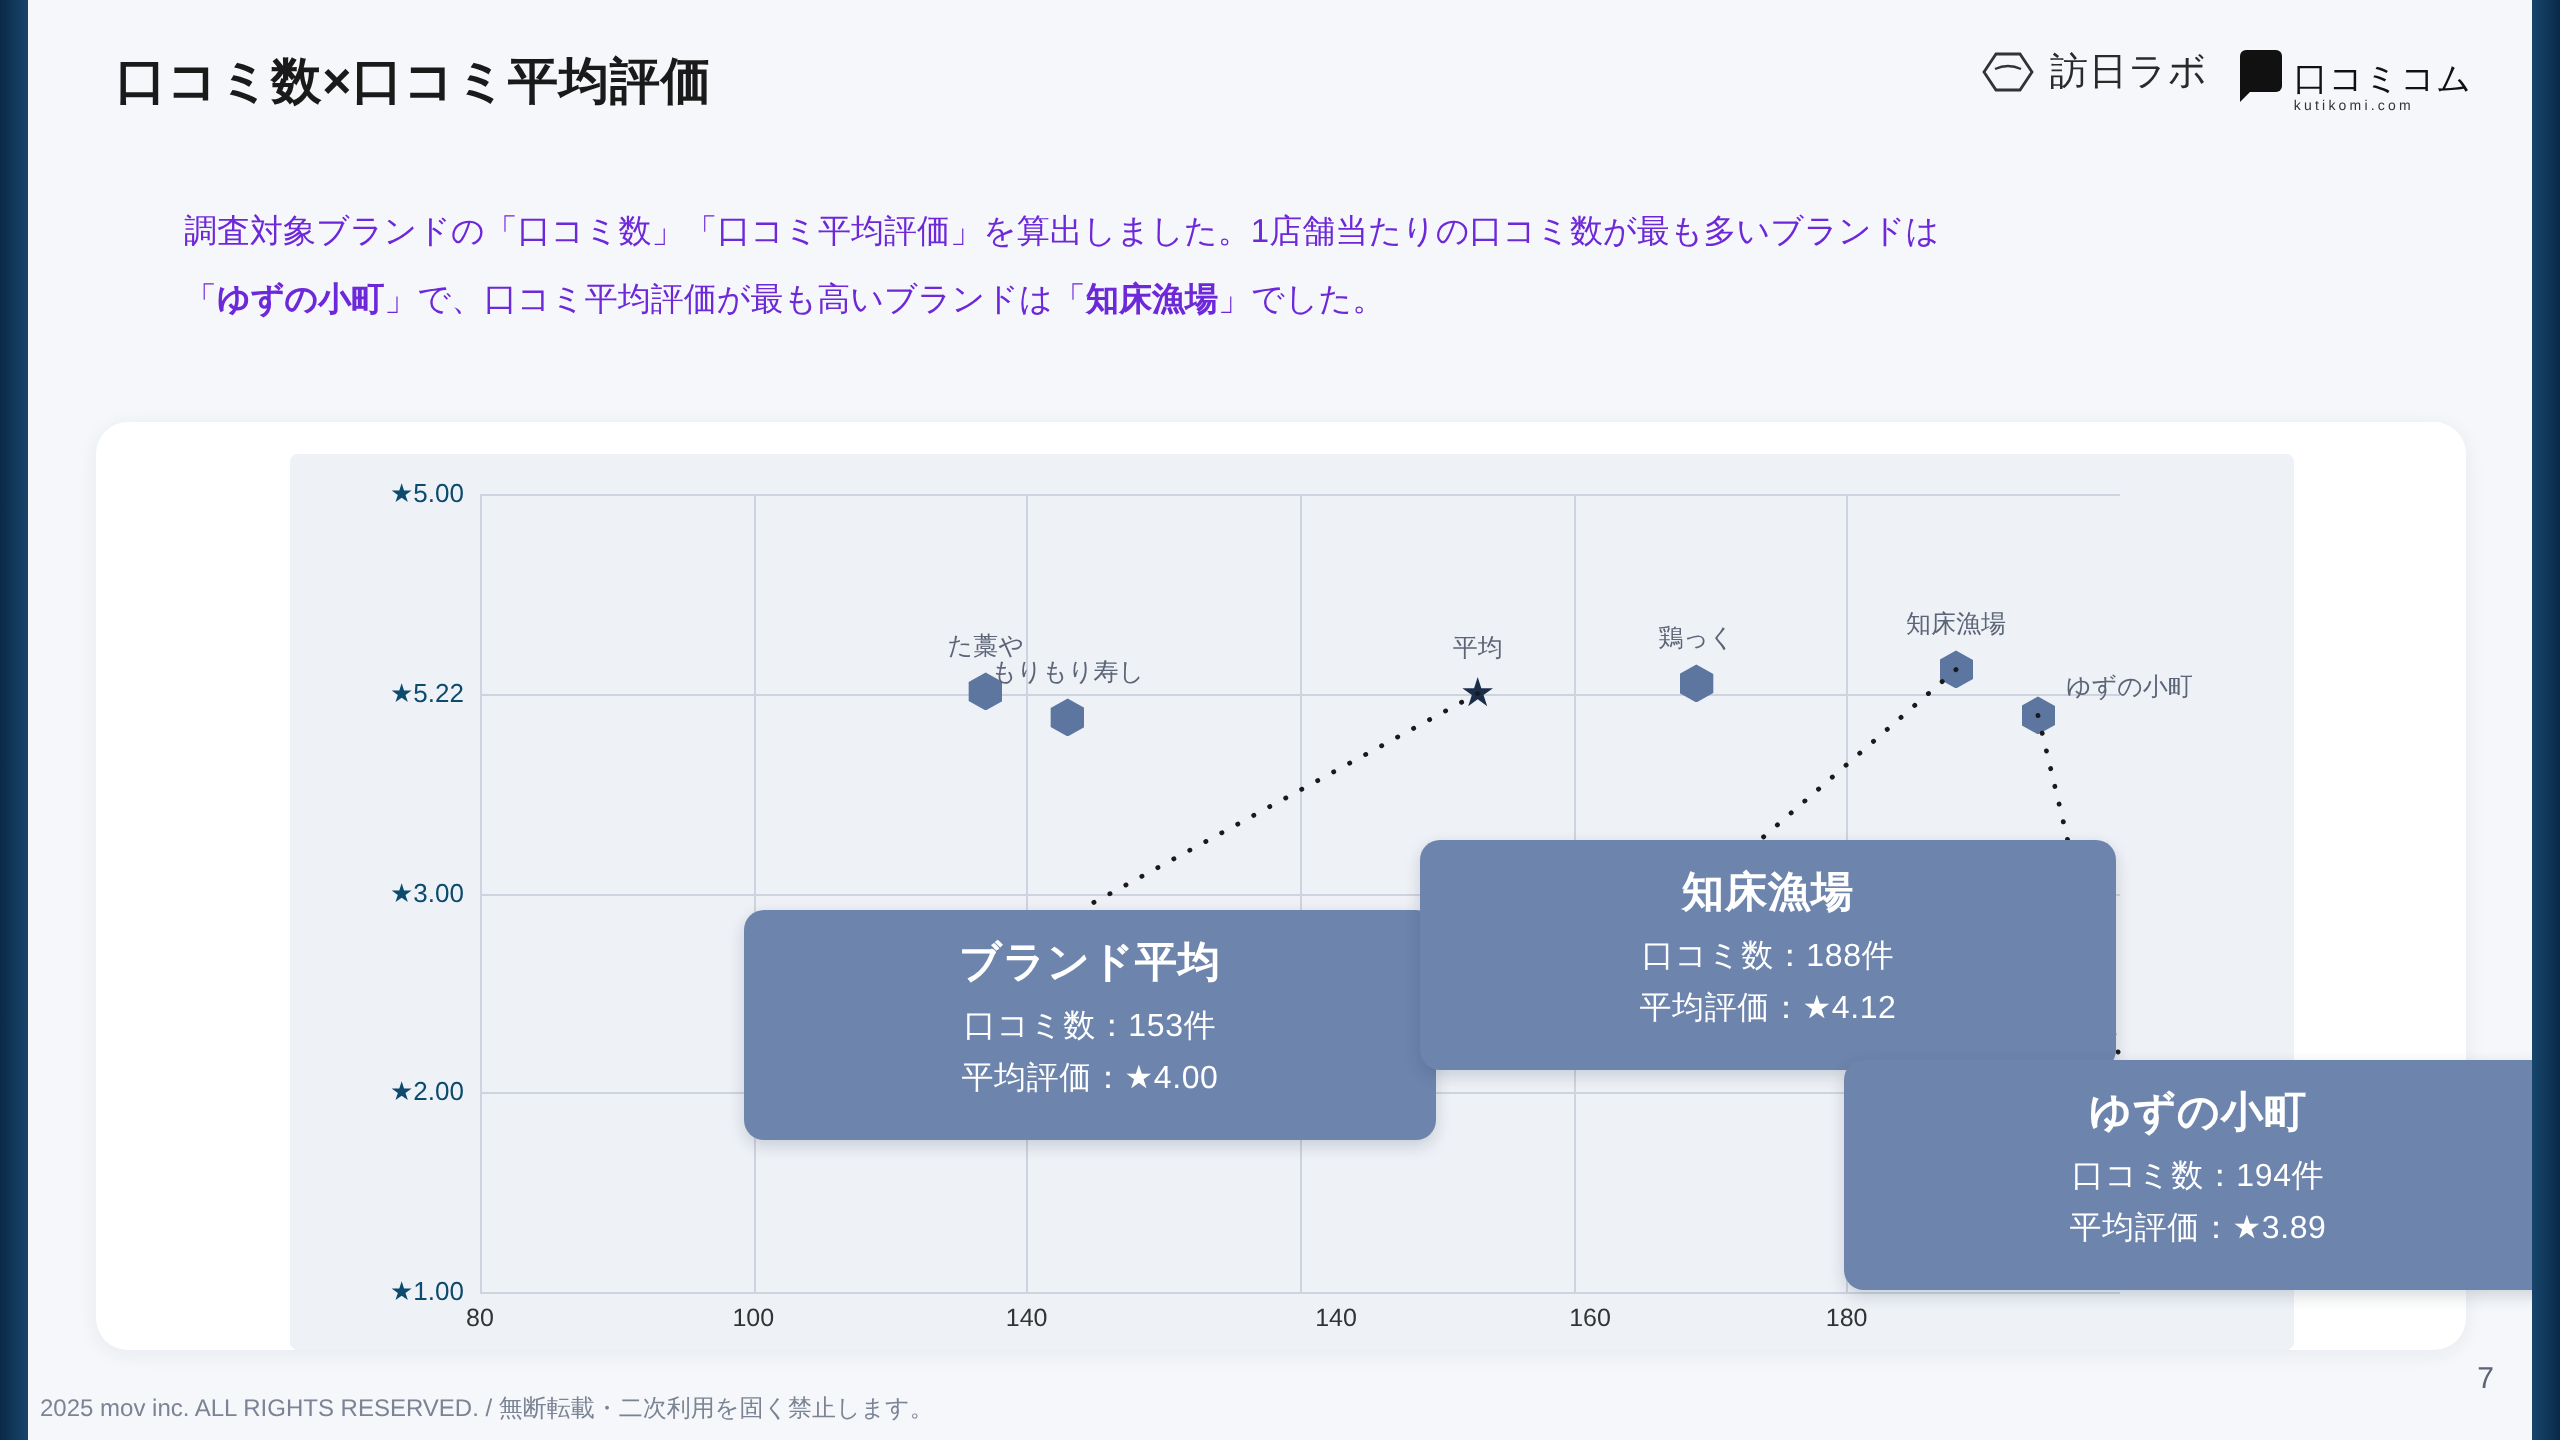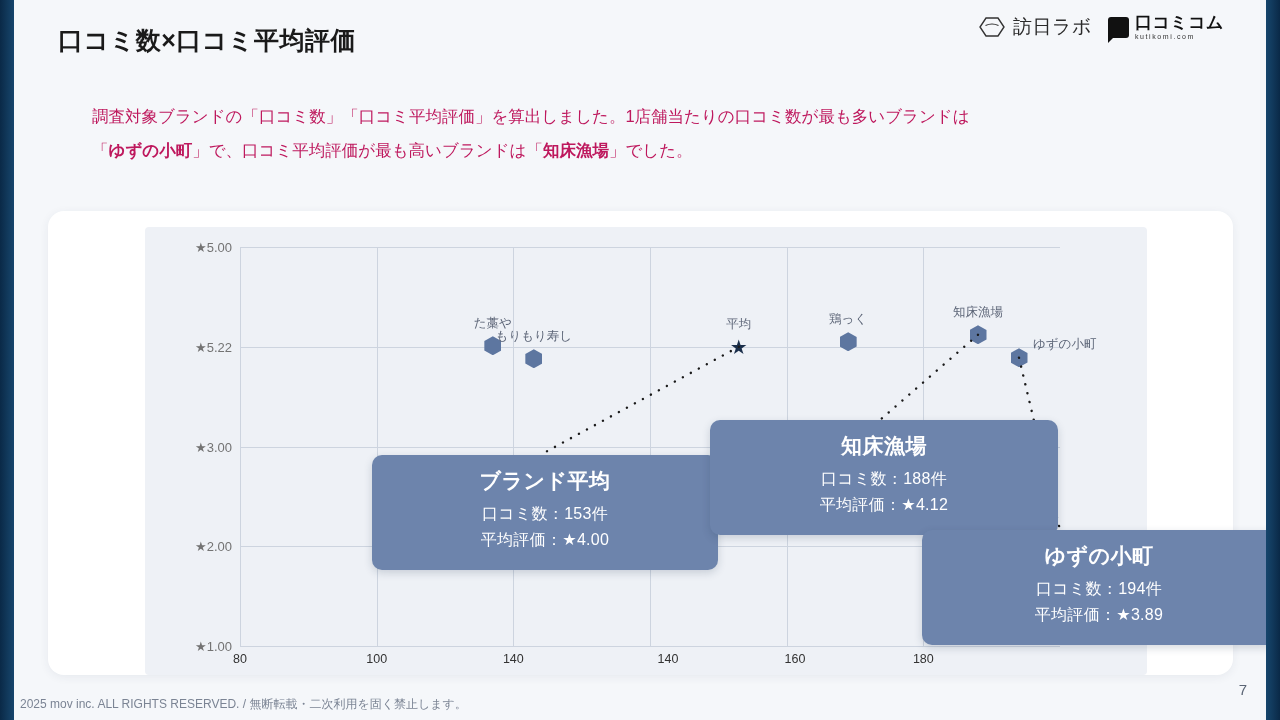--- a/index.html
+++ b/index.html
@@ -34,21 +34,21 @@
     position: absolute;
     left: 58px;
     top: 24px;
     font-size: 25px;
     font-weight: bold;
     color: #1a1a1a;
     letter-spacing: 0.5px;
   }
   .logos {
     position: absolute;
-    right: 56px;
+    right: 44px;
     top: 14px;
     display: flex;
     align-items: center;
     gap: 16px;
     justify-content: space-between;
   }
   .logo-a { display: flex; align-items: center; gap: 8px; }
   .logo-a .hex-ico { width: 26px; height: 20px; display: block; }
   .logo-a .txt {
     font-size: 19px;
@@ -64,31 +64,31 @@
     position: relative;
   }
   .logo-b .bubble:after {
     content: "";
     position: absolute;
     left: 0; bottom: -5px;
     border-left: 6px solid #111;
     border-bottom: 6px solid transparent;
   }
   .logo-b .bcol { display: flex; flex-direction: column; line-height: 1; }
-  .logo-b .main { font-size: 17px; font-weight: bold; color: #111; letter-spacing: 0.5px; }
+  .logo-b .main { font-size: 17px; font-weight: normal; color: #111; letter-spacing: 0.5px; margin-top: 17px; }
   .logo-b .sub  { font-size: 7px; color: #333; letter-spacing: 1.6px; margin-top: 2px; }
 
   
   .lead {
     position: absolute;
     left: 92px;
     top: 100px;
     width: 1060px;
     font-size: 16.5px;
-    color: #be185d;
+    color: #6d28d9;
     line-height: 2.05;
   }
   .lead b { font-weight: bold; }
 
   
   .card {
     position: absolute;
     left: 48px;
     top: 211px;
     width: 1185px;
@@ -131,21 +131,21 @@
     width: 820px; height: 1px;
     background: #9aa4b3;
   }
   .ytick {
     position: absolute;
     right: 100%;
     margin-right: 8px;
     transform: translateY(-50%);
     white-space: nowrap;
     font-size: 13px;
-    color: #737373;
+    color: #0c4a6e;
     font-weight: 500;
   }
   .xtick {
     position: absolute;
     top: 405px;
     transform: translateX(-50%);
     font-size: 12.5px;
     color: #333;
   }
   .marker {

